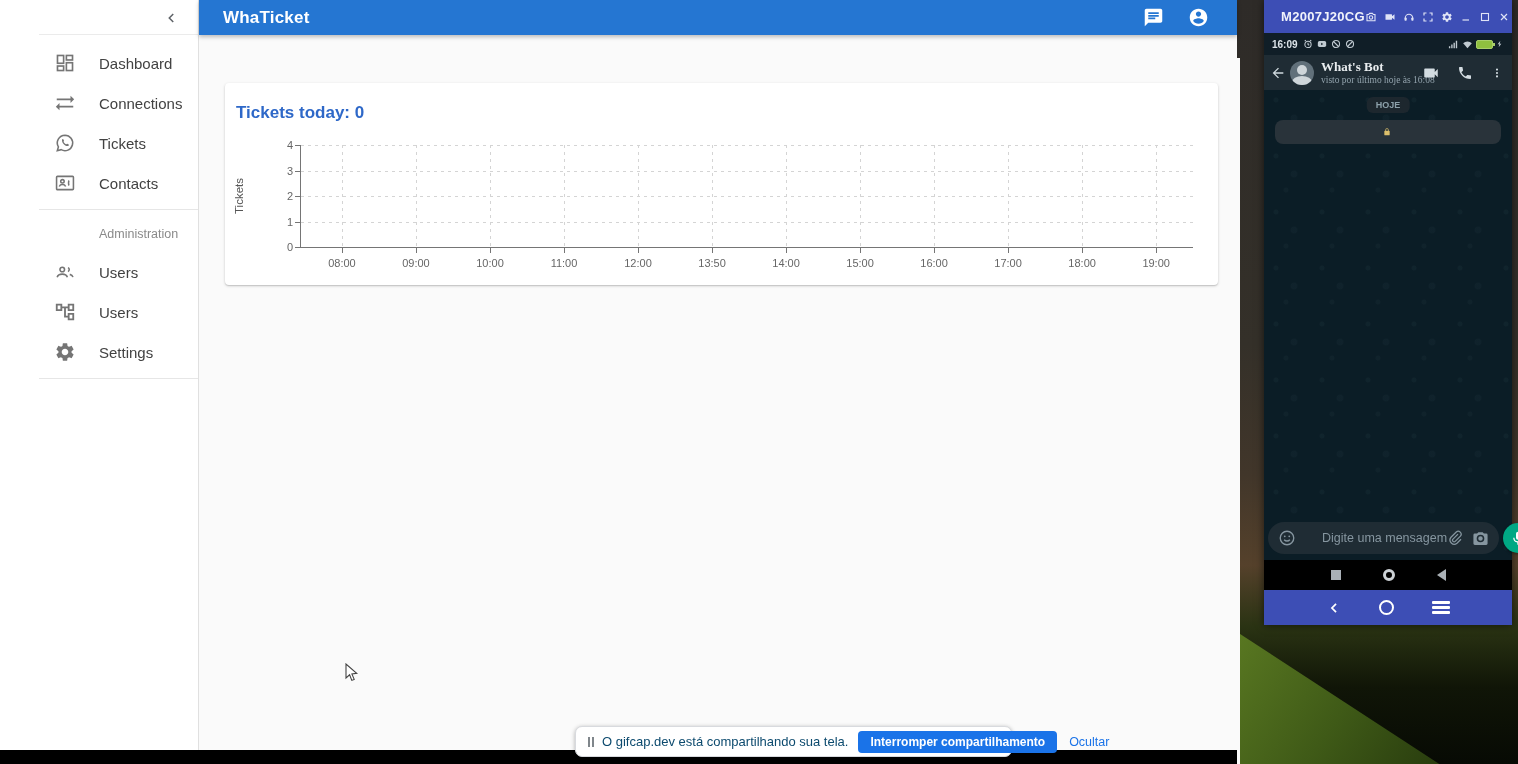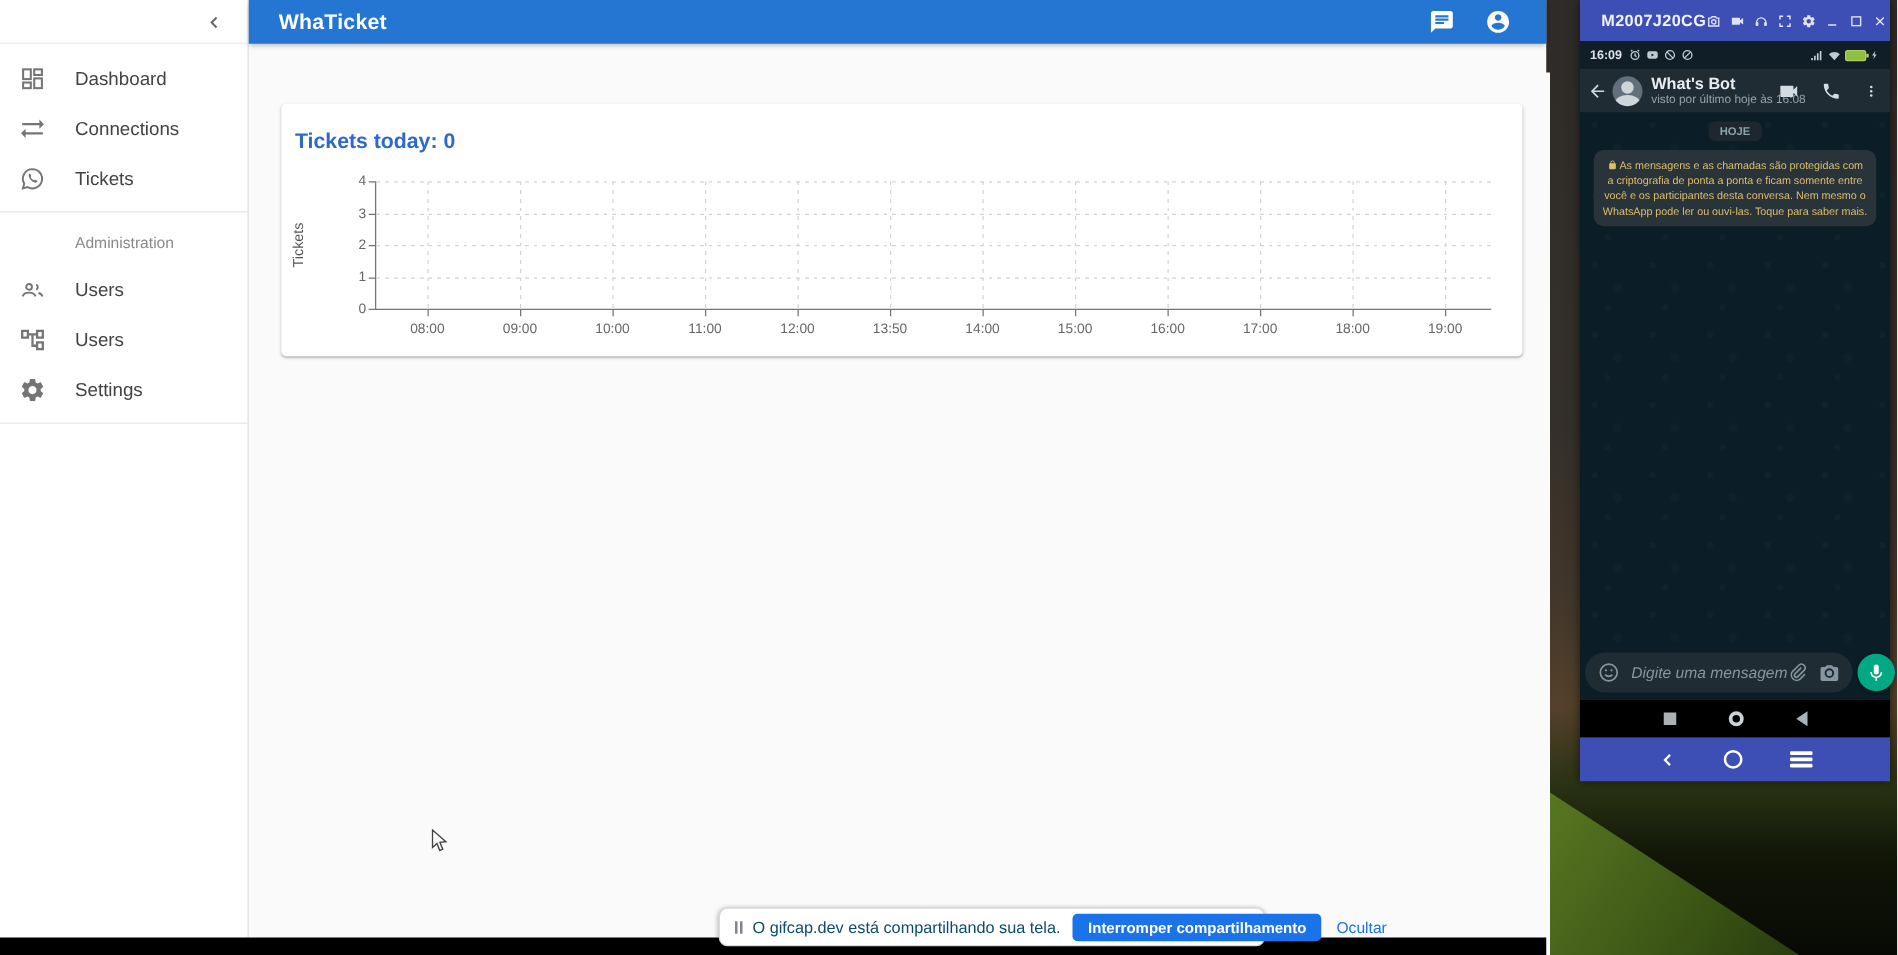--- a/index.html
+++ b/index.html
@@ -7,21 +7,21 @@
   #stage { position:relative; width:1518px; height:764px; background:#fafafa; overflow:hidden; }
 
   
   .desktop { position:absolute; left:1237px; top:0; width:281px; height:764px;
     background:linear-gradient(180deg,#2e2b28 0%,#343029 45%,#41362a 62%,#55412b 74%,#2a3313 82%,#101507 90%,#070a04 100%); }
   .desktop .grass { position:absolute; left:0; bottom:0; width:100%; height:150px;
     background:linear-gradient(125deg,#5b7a22 0%,#3f5a17 45%,#1c2c09 100%);
     clip-path:polygon(0 12%, 72% 100%, 0 100%); }
 
   
-  .sidebar { position:absolute; left:0; top:0; width:199px; height:750px; background:#fff; border-right:1px solid #e0e0e0; }
+  .sidebar { position:absolute; left:0; top:0; width:199px; height:750px; background:#fff; border-right:1px solid #e0e0e0;padding-left:39px; }
   .sidebar-toolbar { height:35px; border-bottom:1px solid #ebebeb; position:relative; }
   .collapse-btn { position:absolute; right:18px; top:9px; width:18px; height:18px; color:#5f6368; cursor:pointer; }
   .menu { padding-top:8px; }
   .item { height:40px; display:flex; align-items:center; cursor:pointer; }
   .item .mi { width:22px; height:22px; margin-left:15px; color:#757575; flex:0 0 auto; }
   .item .mi svg { width:22px; height:22px; display:block; }
   .item .ml { margin-left:23px; font-size:15px; color:#424242; }
   .divider { height:1px; background:#e6e6e6; margin:6px 0; }
   .subheader { height:36px; line-height:36px; padding-left:60px; font-size:12.5px; color:#8a8a8a; }
 
@@ -79,21 +79,21 @@
   .sb-right { margin-left:auto; display:flex; align-items:center; gap:3px; color:#c0cad1; }
   .sb-right svg { width:11px; height:11px; display:block; }
   .battery { width:17px; height:9px; border-radius:2px; background:#8fbf3f; border:1px solid #a9cf6a; position:relative; }
   .battery:after { content:""; position:absolute; right:-3px; top:2px; width:2px; height:3px; background:#a9cf6a; }
 
   .wa-header { height:35px; background:#1f2c34; display:flex; align-items:center; padding:0 6px; }
   .wa-back { width:16px; height:16px; color:#cfd9de; flex:0 0 auto; cursor:pointer; }
   .wa-avatar { width:24px; height:24px; border-radius:50%; background:#61707a; margin-left:4px; position:relative; overflow:hidden; flex:0 0 auto; cursor:pointer; }
   .wa-avatar .head { position:absolute; left:7px; top:4px; width:10px; height:10px; border-radius:50%; background:#cfd6da; }
   .wa-avatar .bod { position:absolute; left:2px; top:15px; width:20px; height:12px; border-radius:50%; background:#cfd6da; }
-  .wa-names { margin-left:7px; line-height:1.15; min-width:0; }
+  .wa-names { margin-left:7px; line-height:1.15; min-width:0;font-family:Liberation Serif, serif; }
   .wa-name { color:#e9edef; font-size:13px; font-weight:bold; }
   .wa-lastseen { color:#93a3ad; font-size:9.5px; white-space:nowrap; }
   .wa-actions { margin-left:auto; display:flex; align-items:center; gap:17px; margin-right:2px; color:#d3dce1; }
   .wa-actions .wicon { width:18px; height:18px; cursor:pointer; }
   .wa-actions .wicon svg { width:100%; height:100%; display:block; }
 
   .wa-chat { position:relative; height:470px;
     background-color:#0b1d26;
     background-image:
       radial-gradient(circle at 12px 10px, rgba(120,160,170,.05) 2px, transparent 3px),
@@ -105,21 +105,21 @@
   .notice { position:absolute; left:50%; top:30px; transform:translateX(-50%); width:226px;
     background:#29333a; border-radius:8px; padding:6px 7px; text-align:center;
     color:#dcbf6b; font-size:8.6px; line-height:1.42; cursor:pointer; }
   .notice .lock { display:inline-block; width:8px; height:8px; vertical-align:-1px; margin-right:2px; color:#dcbf6b; }
   .notice .lock svg { width:8px; height:8px; display:block; }
 
   .input-row { position:absolute; left:4px; right:4px; bottom:6px; display:flex; align-items:center; gap:4px; }
   .input-pill { flex:1; height:32px; background:#1f2c34; border-radius:16px; display:flex; align-items:center; padding:0 10px; }
   .input-pill .picon { width:18px; height:18px; color:#8696a0; flex:0 0 auto; cursor:pointer; }
   .input-pill .picon svg { width:100%; height:100%; display:block; }
-  .wa-placeholder { flex:1; margin-left:9px; color:#8696a0; font-size:12.5px; white-space:nowrap; overflow:hidden;font-style:italic; }
+  .wa-placeholder { flex:1; margin-left:26px; color:#8696a0; font-size:12.5px; white-space:nowrap; overflow:hidden; }
   .mic-fab { width:30px; height:30px; border-radius:50%; background:#00a884; display:flex; align-items:center; justify-content:center;
     flex:0 0 auto; cursor:pointer; box-shadow:0 1px 3px rgba(0,0,0,.4); }
   .mic-fab svg { width:16px; height:16px; color:#fff; display:block; }
 
   .android-nav { position:absolute; left:0; bottom:-30px; width:100%; height:30px; background:#000;
     display:flex; align-items:center; justify-content:center; gap:42px; }
   .an-square { width:10px; height:10px; background:#aab1b7; cursor:pointer; }
   .an-circle { width:12px; height:12px; border-radius:50%; border:3px solid #cdd2d6; cursor:pointer; }
   .an-back { width:0; height:0; border-top:6px solid transparent; border-bottom:6px solid transparent; border-right:9px solid #aab1b7; cursor:pointer; }
 
@@ -178,20 +178,33 @@
         <div class="item">
             <span class="mi">
               <svg viewBox="0 0 24 24">
                 <path d="M12 3.6a8.4 8.4 0 0 0-7.2 12.7L3.6 20.4l4.2-1.1A8.4 8.4 0 1 0 12 3.6z" fill="none" stroke="currentColor" stroke-width="1.7"></path>
                 <path fill="currentColor" d="M9 7.9c.5-.5.9-.4 1.1 0l.8 1.4c.2.3-.1.7-.4 1-.2.2.4 1.3 1.1 2 .7.7 1.6 1.2 1.9 1 .3-.2.6-.6 1-.4l1.5.8c.4.2.3.8-.1 1.2-2.3 2.2-8.6-3.4-6.9-7z"></path>
               </svg>
             </span>
             <span class="ml">Tickets</span>
           </div>
 
+        <div class="item">
+            <span class="mi">
+              <svg viewBox="0 0 24 24">
+                <g fill="none" stroke="currentColor" stroke-width="1.7">
+                  <rect x="2.8" y="4.8" width="18.4" height="14.4" rx="1"></rect>
+                  <circle cx="9.2" cy="10.2" r="1.9"></circle>
+                  <path d="M5.7 15.8c.7-1.6 2.1-2.1 3.5-2.1s2.8.5 3.5 2.1"></path>
+                  <path d="M16.4 9.2c-.7 1-.7 4.6 0 5.6"></path>
+                </g>
+              </svg>
+            </span>
+            <span class="ml">Contacts</span>
+          </div>
       </div>
       <div class="divider"></div>
       <div class="subheader">Administration</div>
       <div>
         <div class="item">
             <span class="mi">
               <svg viewBox="0 0 24 24">
                 <g fill="none" stroke="currentColor" stroke-width="1.7">
                   <circle cx="9" cy="9.3" r="2.5"></circle>
                   <path d="M3.4 17.6c.8-2.4 3.3-3.3 5.6-3.3s4.8.9 5.6 3.3"></path>
@@ -436,21 +449,21 @@
               </svg>
             </span>
         </span>
       </div>
 
       <div class="wa-chat">
         <div class="date-chip">HOJE</div>
         <div class="notice">
           <span class="lock"><svg viewBox="0 0 24 24">
                 <path fill="currentColor" d="M18 8h-1V6a5 5 0 0 0-10 0v2H6a2 2 0 0 0-2 2v10a2 2 0 0 0 2 2h12a2 2 0 0 0 2-2V10a2 2 0 0 0-2-2zM9 6a3 3 0 0 1 6 0v2H9V6z"></path>
-              </svg></span><span>As mensagens e as chamadas são protegidas com a criptografia de ponta a ponta e ficam somente entre você e os participantes desta conversa. Nem mesmo o WhatsApp pode ler ou ouvi-las. Toque para saber mais.</span>
+              </svg></span>
         </div>
 
         <div class="input-row">
           <div class="input-pill">
             <span class="picon">
                 <svg viewBox="0 0 24 24">
                   <g fill="none" stroke="currentColor" stroke-width="1.8">
                     <circle cx="12" cy="12" r="9"></circle>
                     <path d="M8.2 14.3a5 5 0 0 0 7.6 0"></path>
                   </g>

